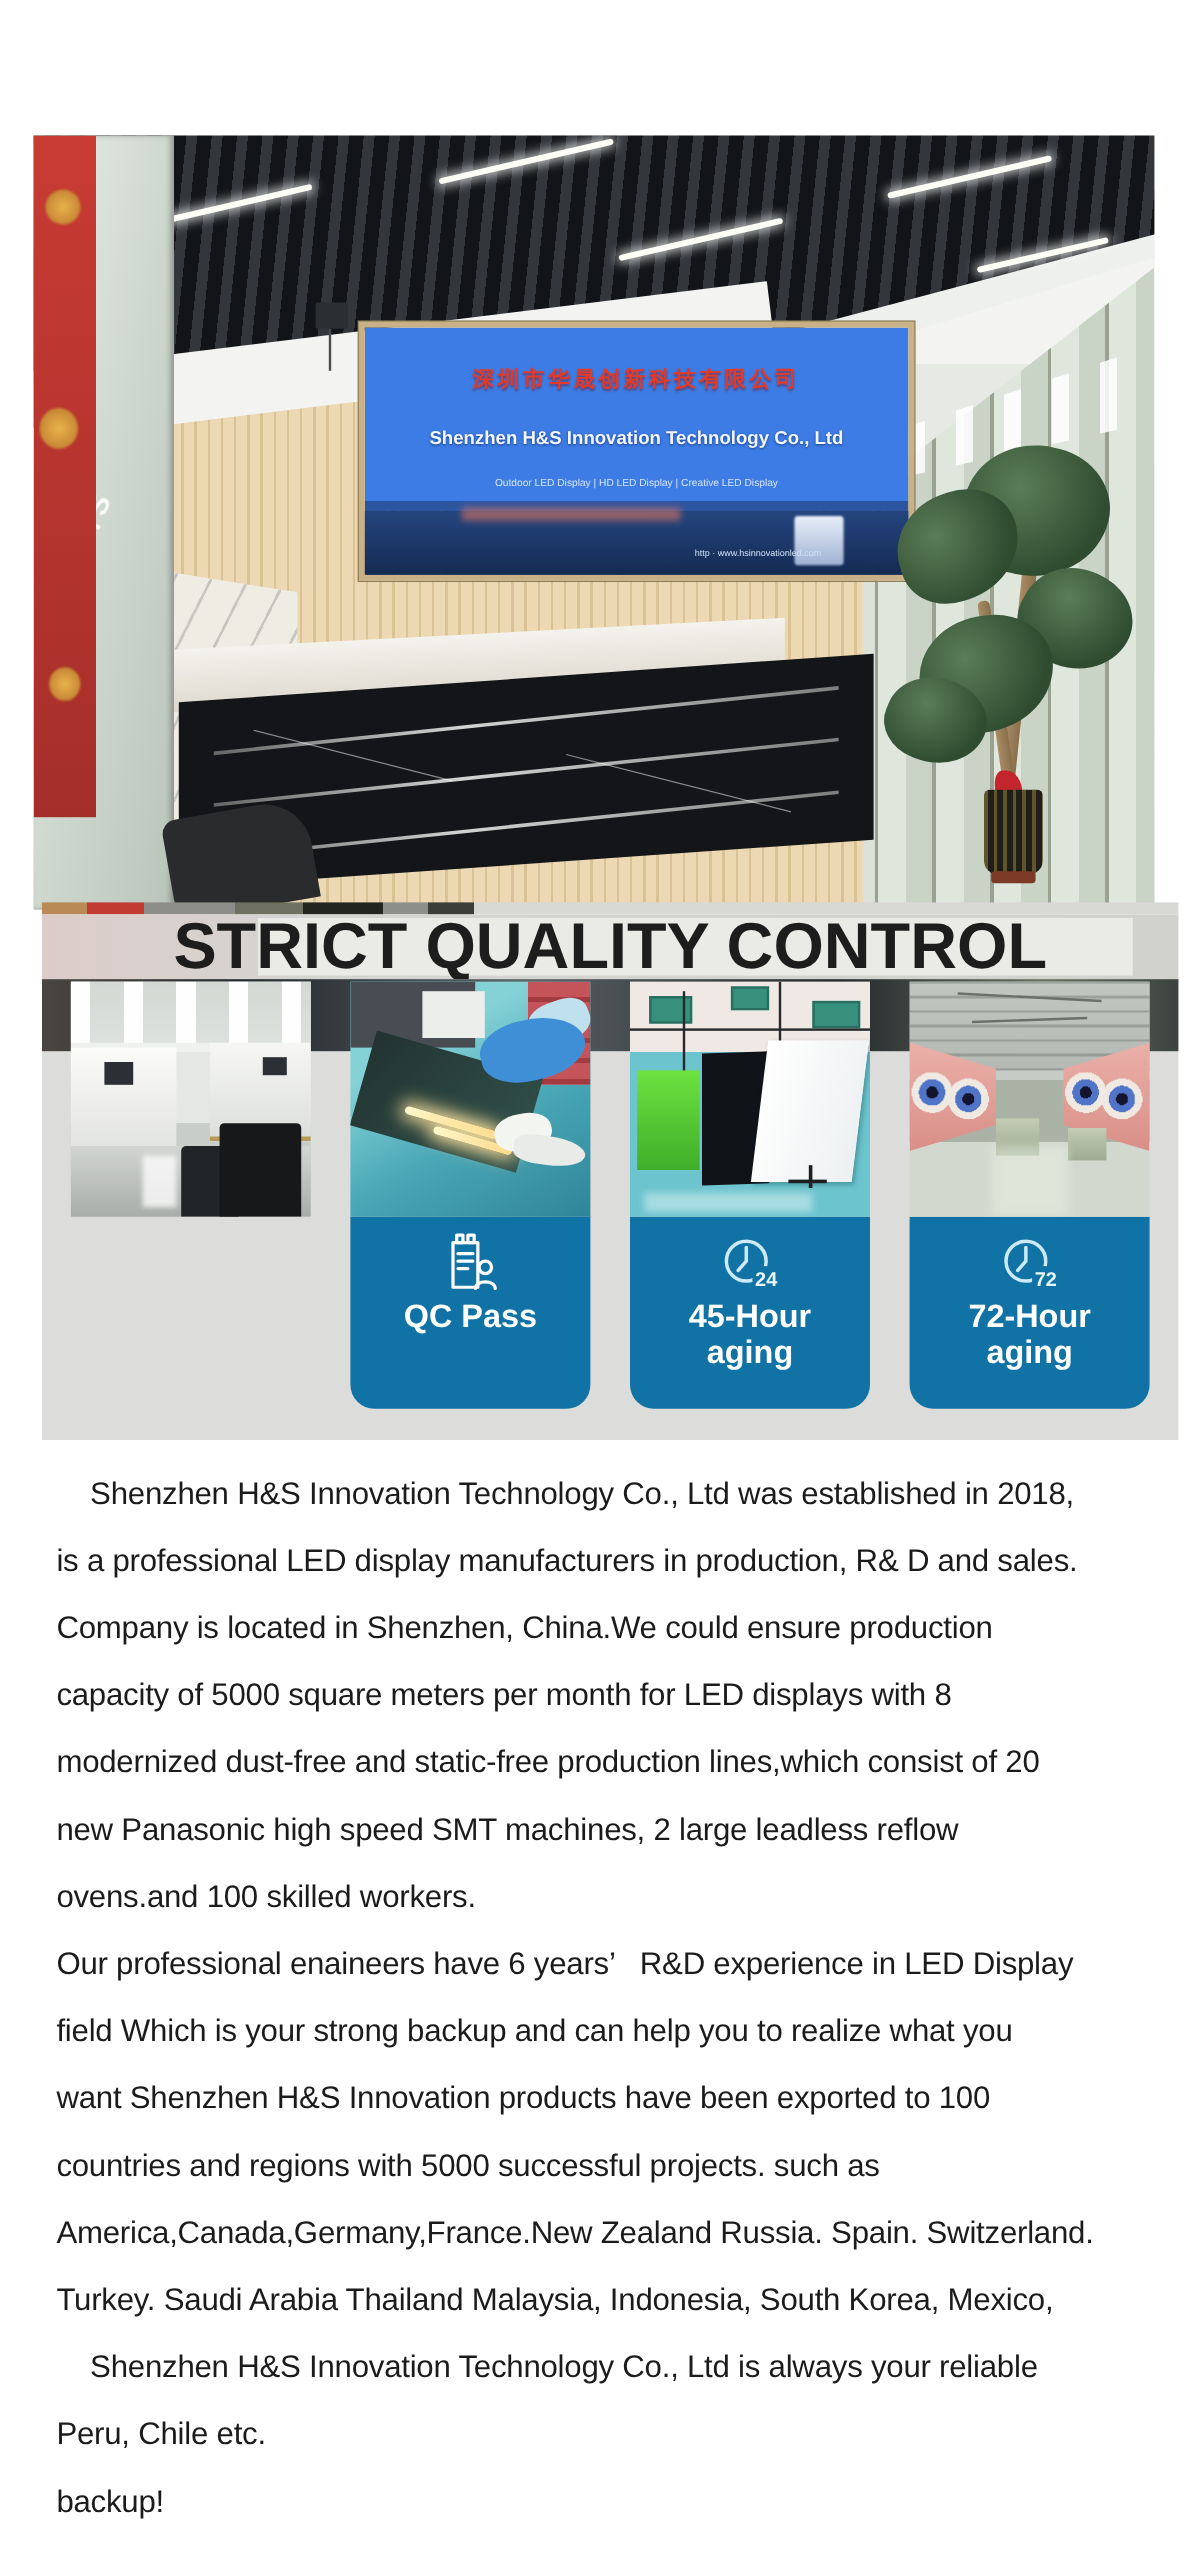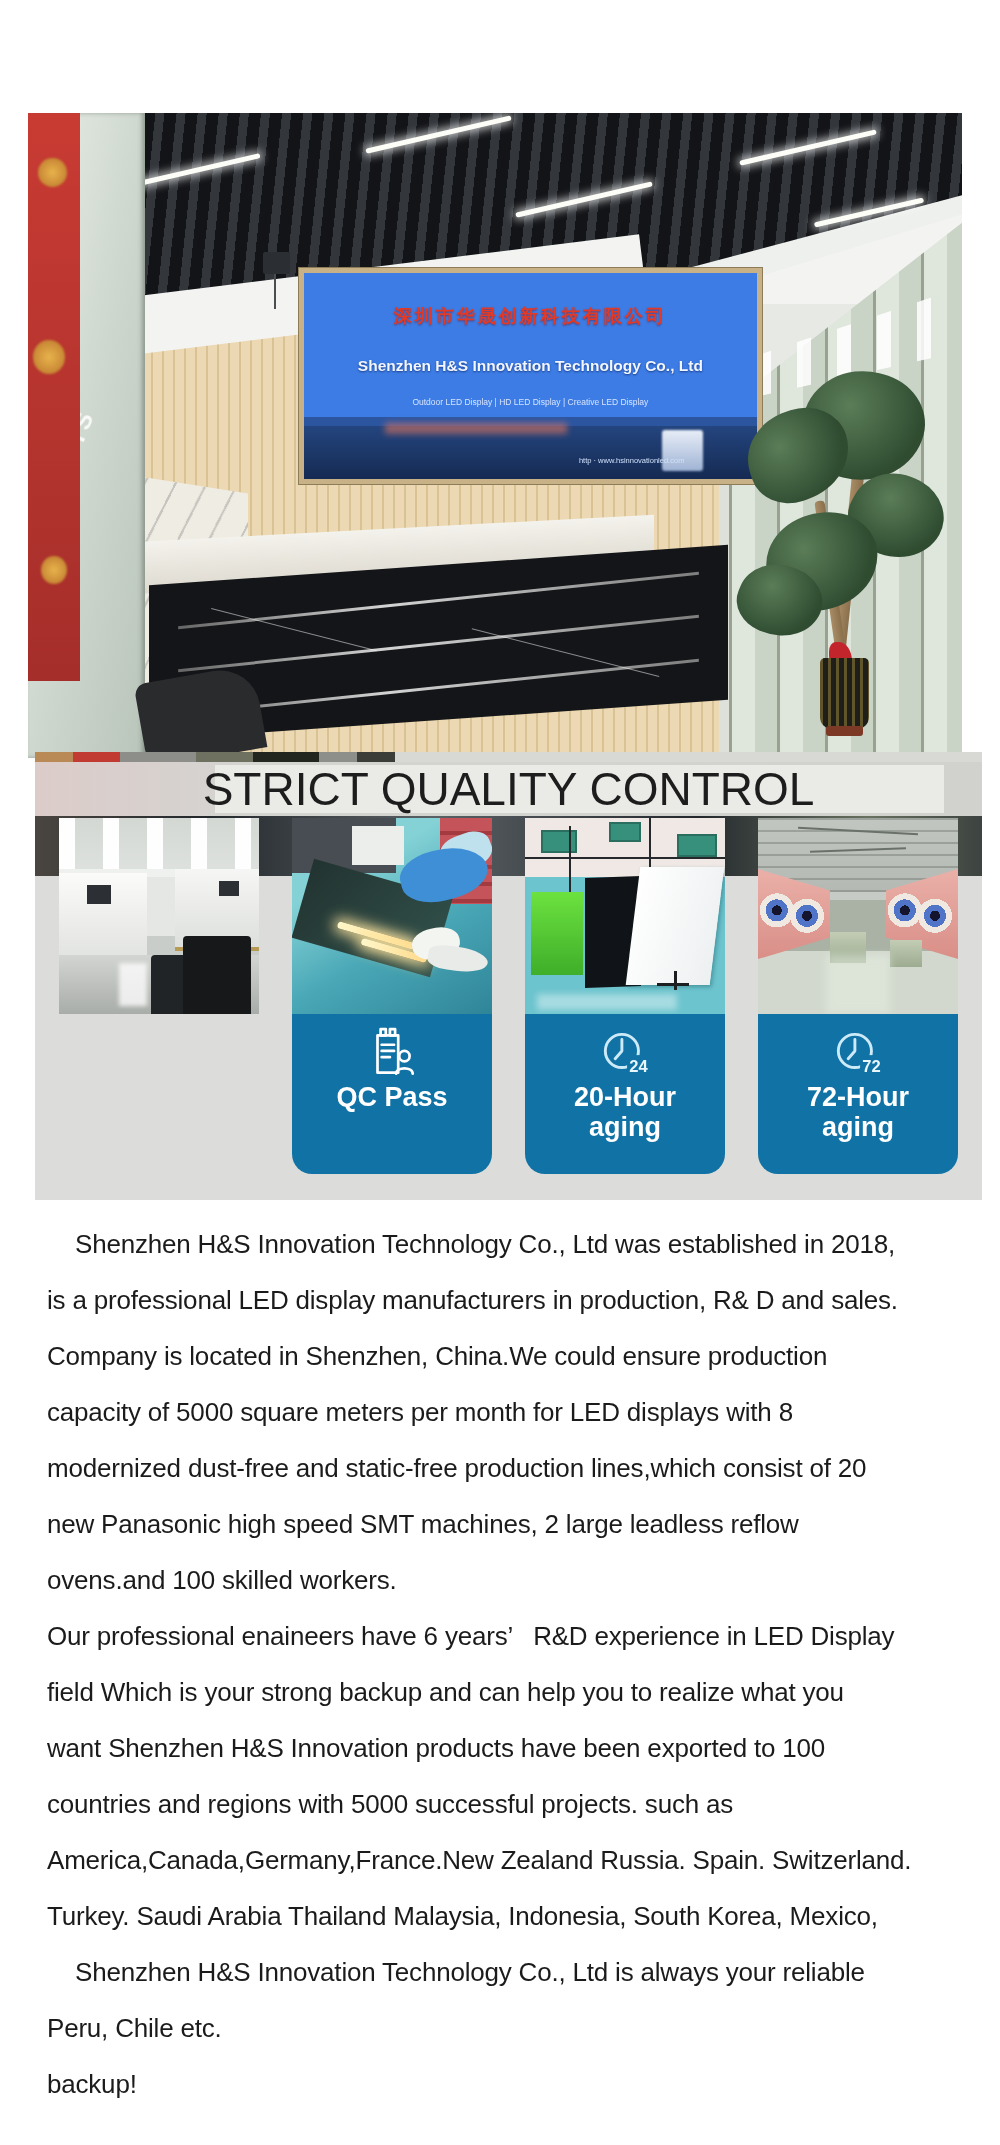--- a/index.html
+++ b/index.html
@@ -79,21 +79,21 @@
   .ph-gold{background:radial-gradient(circle,#e8b34c,#b9742a);border-radius:50%;filter:blur(1px);}
   .ph-sofa{left:12%;top:87%;width:13%;height:13%;background:#292b2d;border-radius:12px 40px 0 0;transform:rotate(-10deg);}
 
   
   .qc{position:absolute;left:35px;top:752px;width:947px;}
   .qc-strip{height:10px;background:linear-gradient(90deg,#b98a55 0 4%,#c23b32 4% 9%,#8d8d89 9% 17%,
     #6e7060 17% 23%,#23261f 23% 30%,#8c8f8a 30% 34%,#3a3d38 34% 38%,#d8d8d4 38% 100%);}
   .qc-band{position:relative;height:54px;background:linear-gradient(90deg,#dcccc9 0,#d4d4d1 22%,#d1d1ce 100%);}
   .qc-band-inner{position:absolute;left:19%;top:3px;bottom:3px;width:77%;background:#eaeae6;}
   .qc-band-text{position:absolute;left:0;top:0;width:100%;height:100%;display:flex;align-items:center;
-    justify-content:center;font-size:46px;font-weight:normal;color:#1d1d1d;letter-spacing:0;}
+    justify-content:center;font-size:54px;font-weight:bold;color:#1d1d1d;letter-spacing:0;}
   .qc-body{position:relative;background:#dcdcda;padding:2px 24px 26px 24px;}
   .qc-backdrop{position:absolute;left:0;top:0;width:100%;height:60px;
     background:linear-gradient(90deg,#4a4540,#23282c 18%,#5a6164 42%,#23282c 70%,#68705f 88%,#3c4340);}
   .qc-grid{position:relative;display:flex;gap:33px;}
   .qc-col{flex:1;display:flex;flex-direction:column;}
   .qc-img{position:relative;height:196px;overflow:hidden;}
   .qc-img *{position:absolute;}
   .qcard{height:160px;background:#1173a5;border-radius:0 0 20px 20px;display:flex;
     flex-direction:column;align-items:center;padding-top:12px;box-sizing:border-box;}
   .qcard .lbl{margin-top:4px;color:#fff;font-weight:bold;font-size:27px;line-height:1.12;
@@ -304,21 +304,21 @@
             <div class="led-stand" style="right:24%;top:78%;width:3px;height:10%"></div>
             <div class="led-refl"></div>
           </div>
           <div class="qcard">
             <svg class="ic" width="58" height="52" viewBox="0 0 56 50">
               <circle cx="25" cy="24" r="16" fill="none" stroke="#cdeaf8" stroke-width="2.8"></circle>
               <path d="M25 24V13 M25 24l-6.5 7.5" fill="none" stroke="#cdeaf8" stroke-width="2.8" stroke-linecap="round"></path>
               <rect x="30" y="28" width="24" height="20" fill="#1173a5"></rect>
               <text x="41" y="44" text-anchor="middle" font-size="16" font-weight="bold" fill="#e8f6fd" font-family="Liberation Sans, sans-serif">24</text>
             </svg>
-            <div class="lbl">20-Hour
+            <div class="lbl">45-Hour
 aging</div>
           </div>
         </div>
 
         <div class="qc-col">
           <div class="qc-img art-age">
             <div class="age-ceil"></div>
             <div class="age-truss" style="left:20%;top:6%;width:60%;height:2px;transform:rotate(3deg)"></div>
             <div class="age-truss" style="left:26%;top:16%;width:48%;height:2px;transform:rotate(-2deg)"></div>
             <div class="age-wall l"></div>

